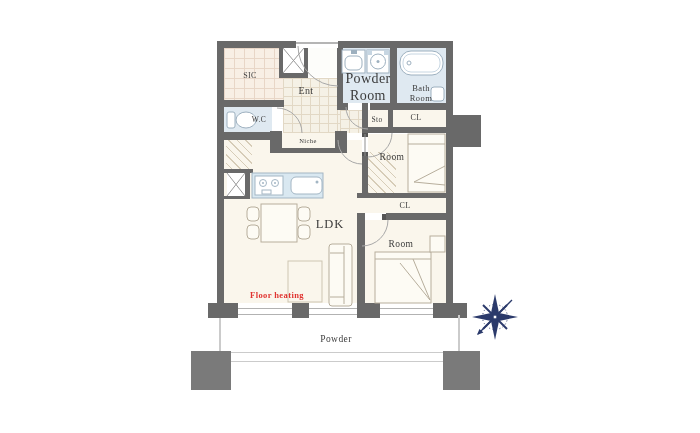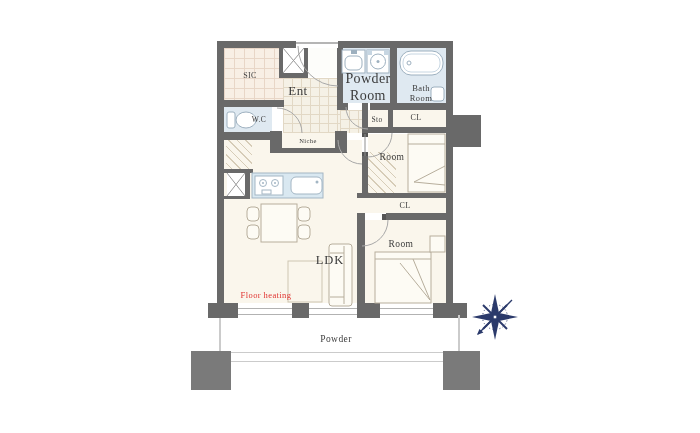--- a/index.html
+++ b/index.html
@@ -202,29 +202,29 @@
       <polygon points="495,340 491,321 495,317 499,321" stroke="none"></polygon>
       <polygon points="472,317 491,313 495,317 491,321" stroke="none"></polygon>
       <polygon points="518,317 499,313 495,317 499,321" stroke="none"></polygon>
       <line x1="512" y1="300" x2="478" y2="334" stroke-width="1.3"></line>
       <polygon points="477,335 483.4,332.6 479.4,329" stroke="none"></polygon>
       <circle cx="495" cy="317" r="2" fill="#ffffff" stroke-width="1"></circle>
     </g>
   </svg>
 
   <div class="label" style="left:250px;top:76px;font-size:8px;">SIC</div>
-  <div class="label" style="left:298px;top:91px;font-size:13px;">Ent</div>
+  <div class="label" style="left:306px;top:91px;font-size:10px;">Ent</div>
   <div class="label" style="left:368px;top:88px;font-size:14px;">Powder
 Room</div>
   <div class="label" style="left:421px;top:93px;font-size:8.5px;">Bath
 Room</div>
   <div class="label" style="left:259px;top:119px;font-size:7.5px;">W.C</div>
   <div class="label" style="left:377px;top:119px;font-size:7.5px;">Sto</div>
   <div class="label" style="left:416px;top:118px;font-size:8px;">CL</div>
   <div class="label" style="left:308px;top:141px;font-size:6.5px;">Niche</div>
   <div class="label" style="left:392px;top:158px;font-size:9.5px;">Room</div>
   <div class="label" style="left:405px;top:206px;font-size:8px;">CL</div>
   <div class="label" style="left:401px;top:245px;font-size:9.5px;">Room</div>
-  <div class="label" style="left:330px;top:224px;font-size:12.5px;letter-spacing:1px;margin-top:36px;">LDK</div>
-  <div class="label" style="left:266px;top:295px;font-size:8.5px;color:#e03330;font-weight:400;">Floor heating</div>
+  <div class="label" style="left:330px;top:224px;font-size:12.5px;letter-spacing:1px;">LDK</div>
+  <div class="label" style="left:277px;top:295px;font-size:8.5px;color:#e03330;font-weight:700;">Floor heating</div>
   <div class="label" style="left:336px;top:340px;font-size:9.5px;">Powder</div>
 
 </div>
 
 </body></html>

